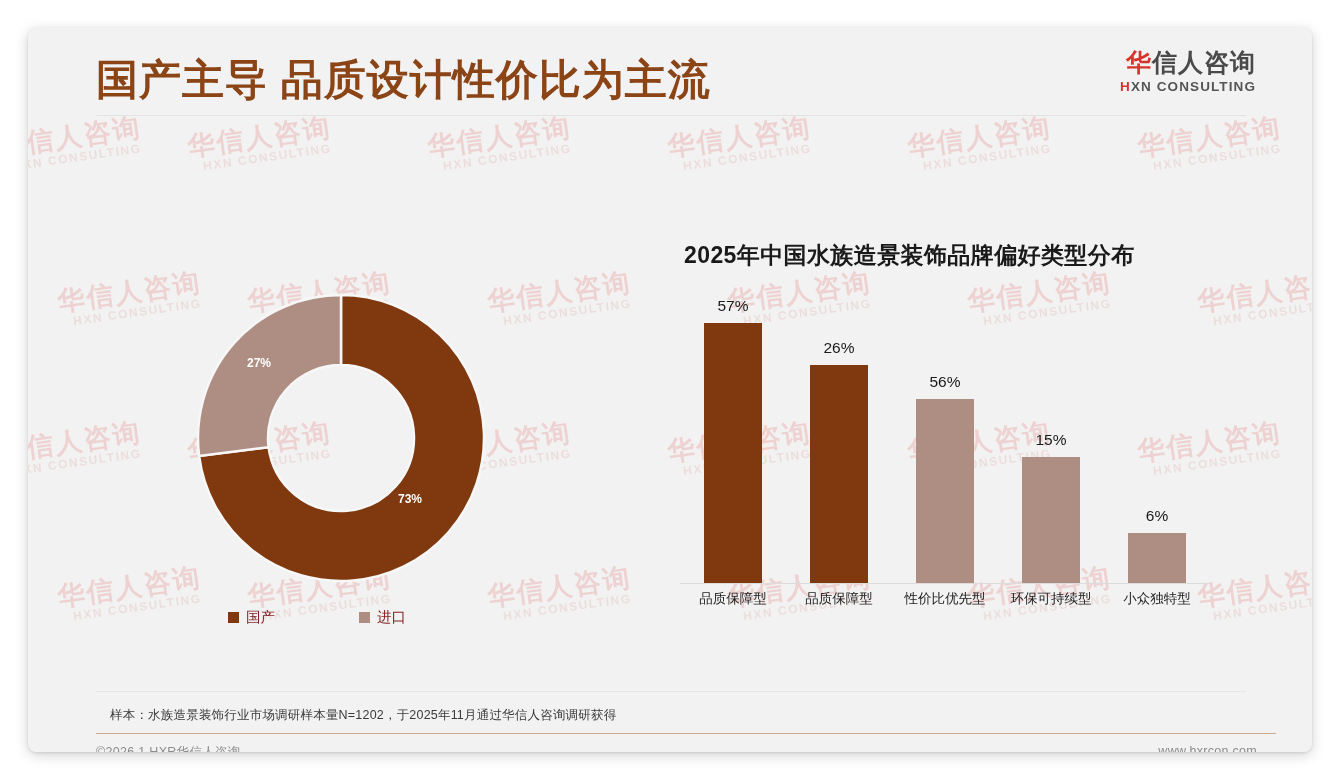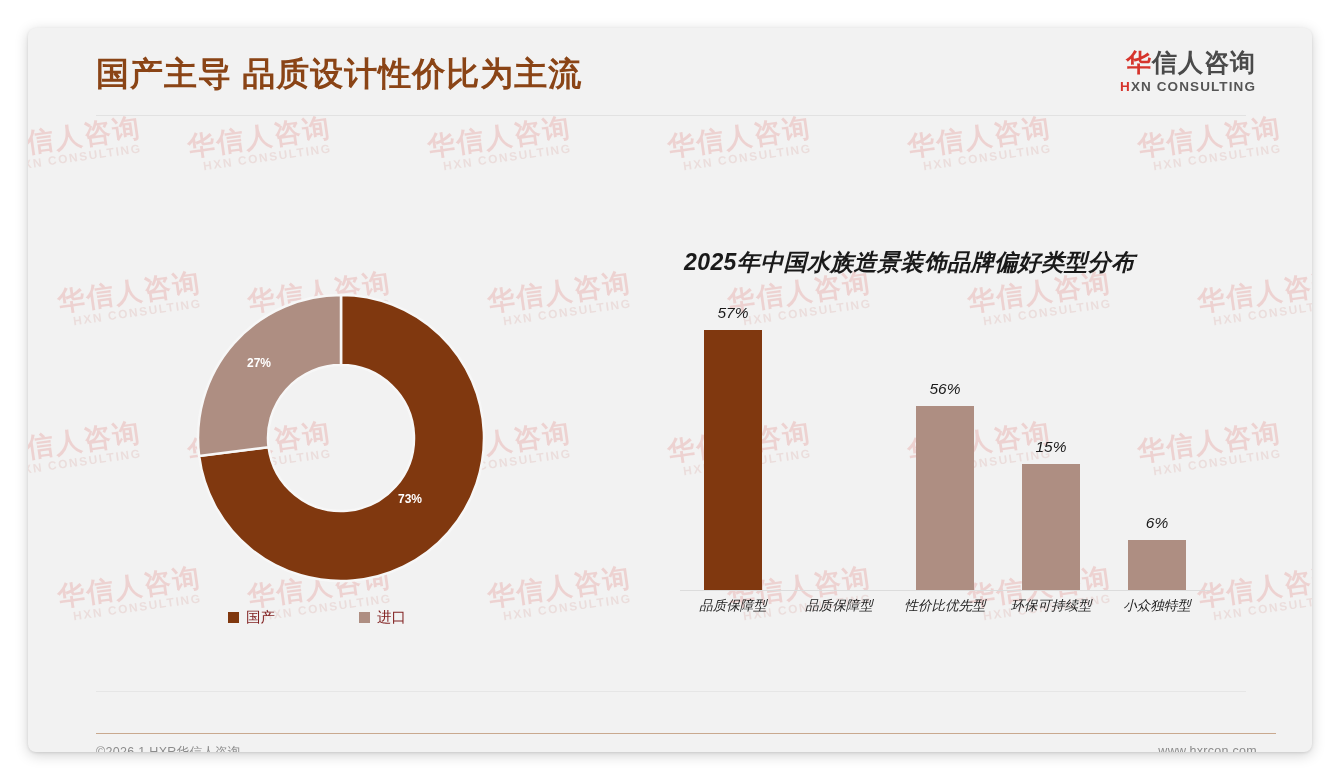--- a/index.html
+++ b/index.html
@@ -58,21 +58,21 @@
     position: absolute;
     left: 0; top: 0;
     width: 100%;
     height: 82px;
     z-index: 3;
   }
   .slide-title {
     position: absolute;
     left: 68px;
     top: 24px;
-    font-size: 33px;
+    font-size: 42px;
     font-weight: bold;
     color: #8a4416;
     letter-spacing: 1px;
     white-space: nowrap;
   }
   .logo-block {
     position: absolute;
     right: 56px;
     top: 20px;
     text-align: right;
@@ -172,24 +172,23 @@
   }
   .legend-text {
     font-size: 14.5px;
     color: #7f1d1d;
   }
 
   
   .panel-right {
     position: absolute;
     left: 642px;
-    top: 15px;
+    top: 8px;
     width: 642px;
     height: 470px;
-    font-style: italic;
   }
   .panel-right .chart-title {
     position: absolute;
     left: 14px;
     top: 54px;
   }
   .bars-area {
     position: absolute;
     left: 10px;
     top: 112px;
@@ -433,20 +432,24 @@
         </div>
       </div>
     </div>
 
     <div class="panel-right">
       <div class="chart-title">2025年中国水族造景装饰品牌偏好类型分布</div>
       <div class="bars-area" id="bars-area">
           <div class="bar-col" style="left: 3px;">
             <div class="bar-rect" style="height: 260px; background: rgb(128, 56, 15);"></div>
             <div class="bar-value" style="bottom: 268px;">57%</div>
+          </div>
+          <div class="bar-col" style="left: 109px;">
+            <div class="bar-rect" style="height: 218px; background: rgb(128, 56, 15);"></div>
+            <div class="bar-value" style="bottom: 226px;">26%</div>
           </div>
           <div class="bar-col" style="left: 215px;">
             <div class="bar-rect" style="height: 184px; background: rgb(174, 142, 130);"></div>
             <div class="bar-value" style="bottom: 192px;">56%</div>
           </div>
           <div class="bar-col" style="left: 321px;">
             <div class="bar-rect" style="height: 126px; background: rgb(174, 142, 130);"></div>
             <div class="bar-value" style="bottom: 134px;">15%</div>
           </div>
           <div class="bar-col" style="left: 427px;">
@@ -460,20 +463,21 @@
           <div class="bar-cat" style="left: 104px;">品质保障型</div>
           <div class="bar-cat" style="left: 210px;">性价比优先型</div>
           <div class="bar-cat" style="left: 316px;">环保可持续型</div>
           <div class="bar-cat" style="left: 422px;">小众独特型</div>
         </div>
     </div>
 
   </div>
 
   <div class="note-rule-top"></div>
+  <div class="sample-note">样本：水族造景装饰行业市场调研样本量N=1202，于2025年11月通过华信人咨询调研获得</div>
   <div class="note-rule-bottom"></div>
 
   <div class="footer">
     <div class="copyright">©2026.1 HXR华信人咨询</div>
     <div class="website">www.hxrcon.com</div>
   </div>
 
 </div>
 
 </body></html>

